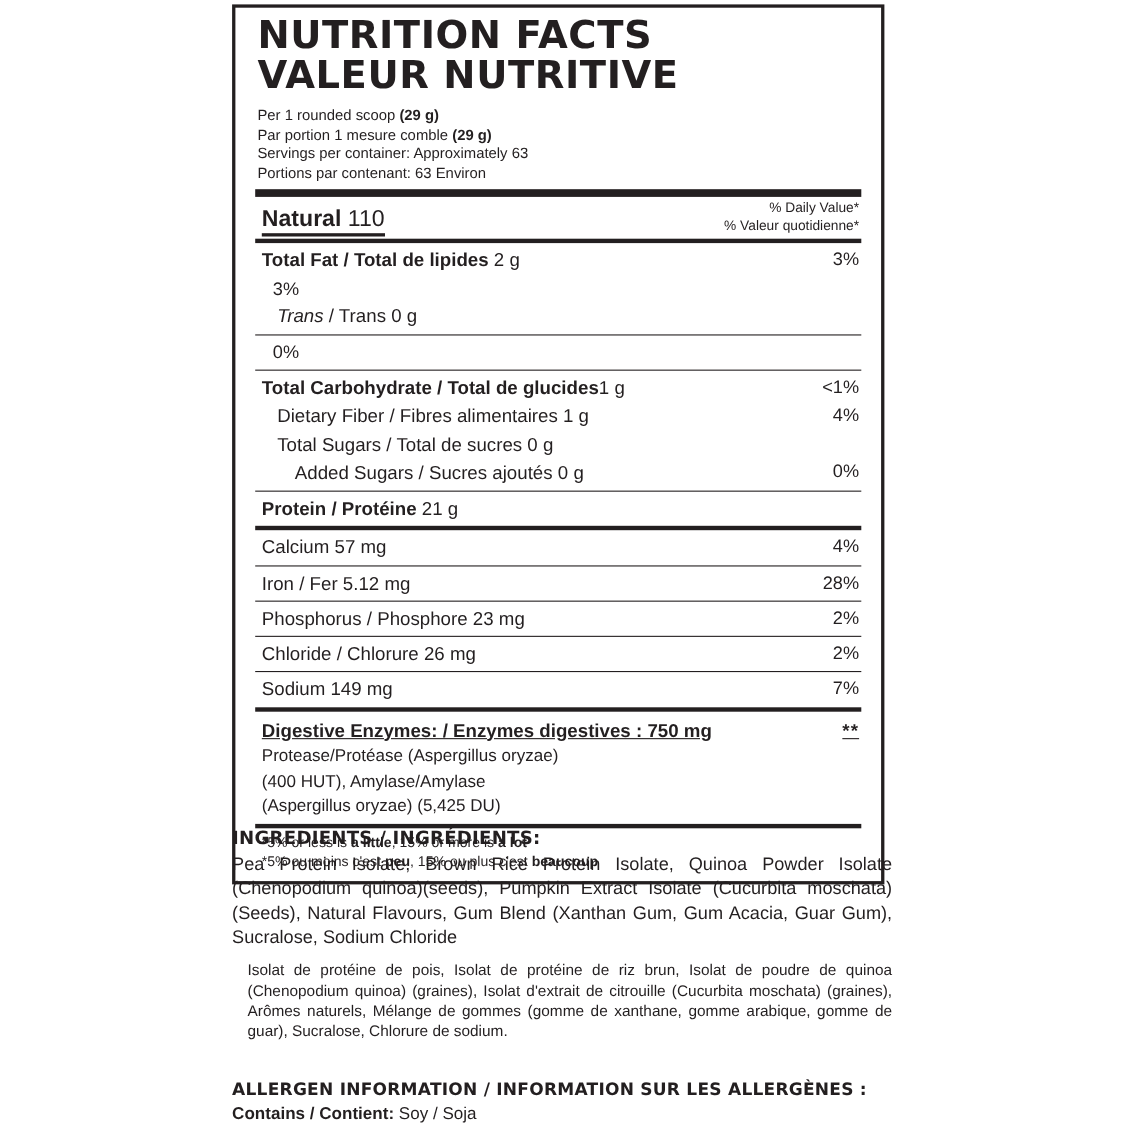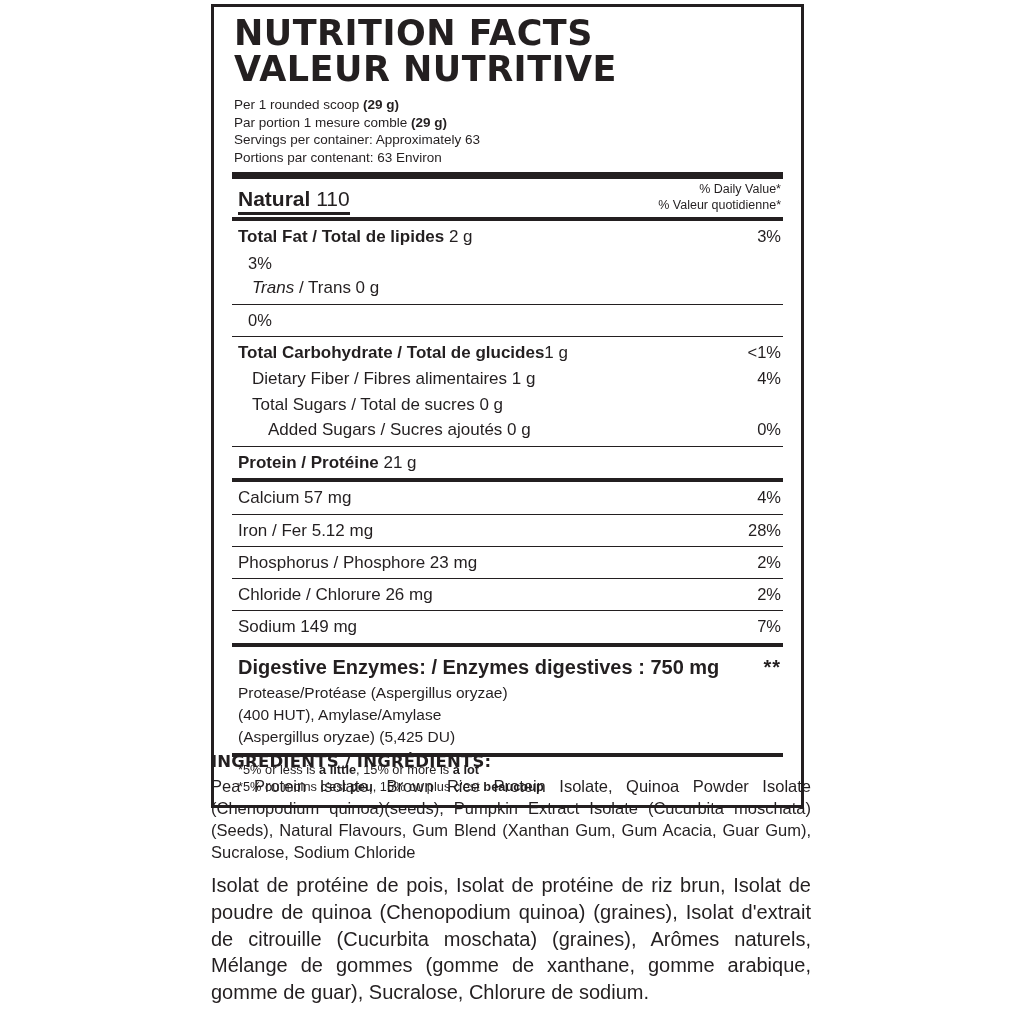--- a/index.html
+++ b/index.html
@@ -96,21 +96,22 @@
 
   .enzyme {
     padding: 6px 2px 4px 6px;
     font-size: 16.5px;
     line-height: 1.45;
   }
   .enzyme .head {
     display: flex;
     justify-content: space-between;
     font-weight: bold;
-    font-size: 20px;
+    font-size: 17px;
+    text-decoration: underline;
   }
   .enzyme .head .stars { font-weight: bold; letter-spacing: 1px; }
   .enzyme .sub { font-weight: normal; font-size: 15.5px; }
 
   .footnote {
     padding: 4px 2px 0 6px;
     font-size: 12.8px;
     line-height: 1.34;
   }
   .footnote b { font-weight: bold; }
@@ -129,23 +130,24 @@
     letter-spacing: 0.2px;
     margin-bottom: 4px;
   }
   .ing-en {
     font-size: 16.5px;
     line-height: 1.34;
     text-align: justify;
     margin-bottom: 9px;
   }
   .ing-fr {
-    font-size: 20px;
+    font-size: 14px;
     line-height: 1.33;
     text-align: justify;
+    margin-left: 14px;
   }
 
   .allergen {
     position: absolute;
     left: 211px;
     top: 981px;
     width: 600px;
   }
   .allergen .head {
     font-family: "DejaVu Sans", sans-serif;
@@ -290,14 +292,20 @@
     </div>
 
   </div>
 
   <div class="ingredients">
     <div class="sec-head">INGREDIENTS / INGRÉDIENTS:</div>
     <div class="ing-en">Pea Protein Isolate, Brown Rice Protein Isolate, Quinoa Powder Isolate (Chenopodium quinoa)(seeds), Pumpkin Extract Isolate (Cucurbita moschata)(Seeds), Natural Flavours, Gum Blend (Xanthan Gum, Gum Acacia, Guar Gum), Sucralose, Sodium Chloride</div>
     <div class="ing-fr">Isolat de protéine de pois, Isolat de protéine de riz brun, Isolat de poudre de quinoa (Chenopodium quinoa) (graines), Isolat d'extrait de citrouille (Cucurbita moschata) (graines), Arômes naturels, Mélange de gommes (gomme de xanthane, gomme arabique, gomme de guar), Sucralose, Chlorure de sodium.</div>
   </div>
 
+  <div class="allergen">
+    <div class="head">ALLERGEN INFORMATION / INFORMATION SUR LES ALLERGÈNES :</div>
+    <div class="body">
+      <b>Contains / Contient:</b><span> Soy / Soja</span>
+    </div>
+  </div>
 
 </div>
 
 </body></html>

